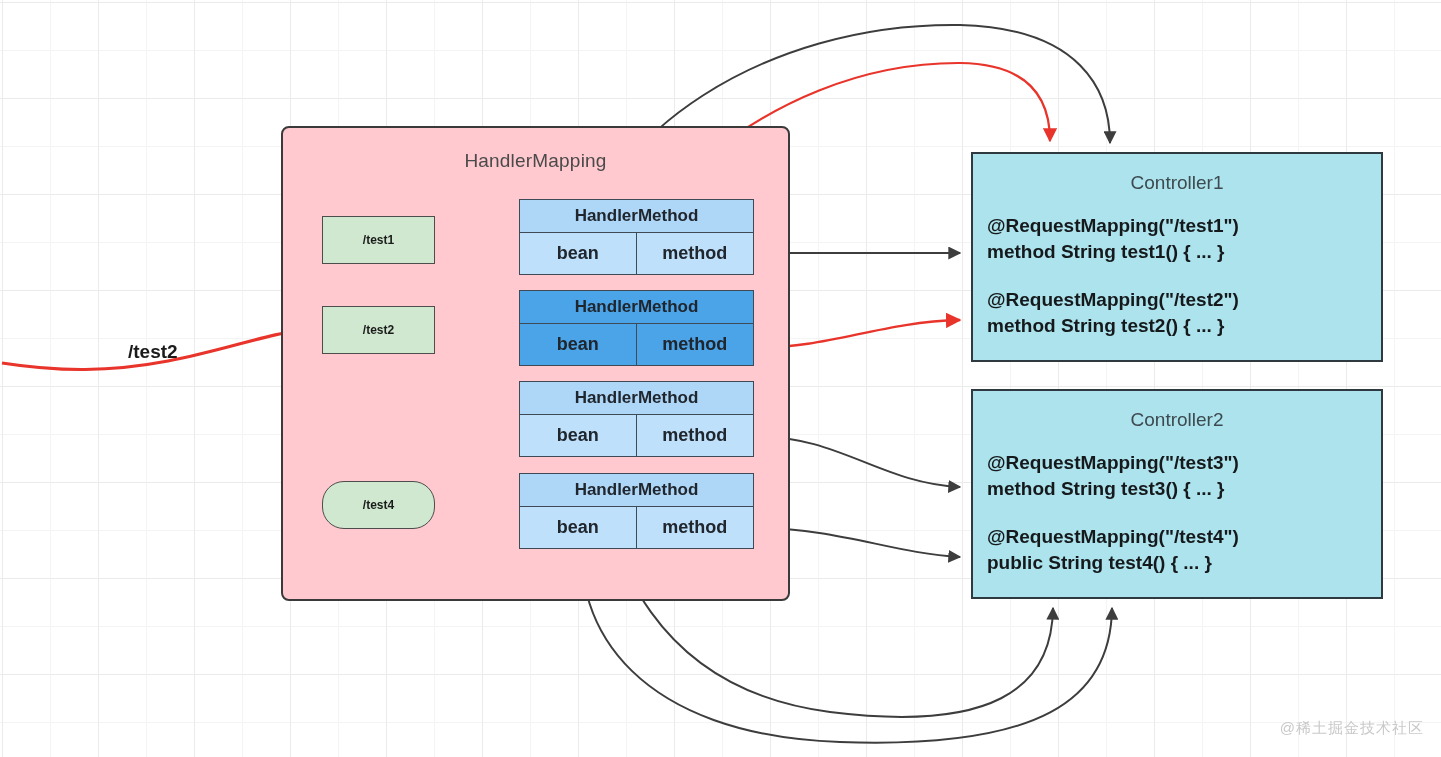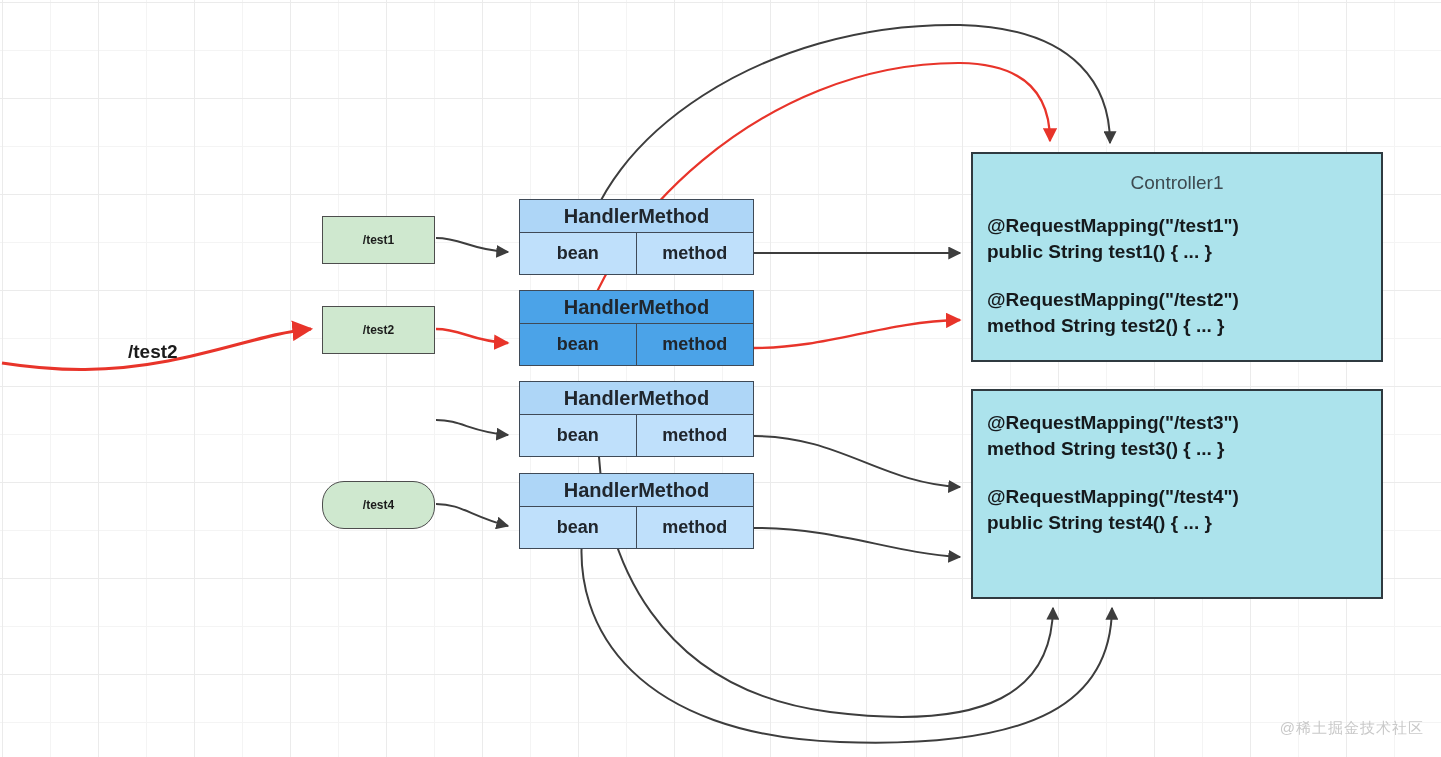--- a/index.html
+++ b/index.html
@@ -80,21 +80,21 @@
     left: 519px;
     width: 235px;
     box-sizing: border-box;
     border: 1.6px solid #3f4a57;
   }
   .hmethod .hdr {
     height: 33px;
     display: flex;
     align-items: center;
     justify-content: center;
-    font-size: 20px;
+    font-size: 17px;
     font-weight: bold;
     color: #20262d;
     background: #aed6f7;
     border-bottom: 1.6px solid #3f4a57;
     box-sizing: border-box;
   }
   .hmethod .row {
     height: 41px;
     display: flex;
     box-sizing: border-box;
@@ -195,20 +195,23 @@
     <path d="M 583,253 C 600,140 760,22 960,25 C 1080,28 1110,90 1110,143" fill="none" stroke="#3d3d3d" stroke-width="2" marker-end="url(#ahBlack)"></path>
 
     <path d="M 580,344 C 600,230 760,62 960,63 C 1035,64 1050,105 1050,141" fill="none" stroke="#e8342a" stroke-width="2.2" marker-end="url(#ahRed)"></path>
 
     <path d="M 598,435 C 600,560 660,690 830,712 C 990,732 1052,690 1053,608" fill="none" stroke="#3d3d3d" stroke-width="2" marker-end="url(#ahBlack)"></path>
     <path d="M 583,528 C 570,630 640,735 840,742 C 1040,749 1111,700 1112,608" fill="none" stroke="#3d3d3d" stroke-width="2" marker-end="url(#ahBlack)"></path>
   </svg>
 
   <div class="req-label" style="left:128px; top:341px;">/test2</div>
 
+  <div class="hm-box">
+    <div class="hm-title">HandlerMapping</div>
+  </div>
 
   <div class="path-box" style="left:322px; top:216px;">/test1</div>
   <div class="path-box" style="left:322px; top:306px;">/test2</div>
   <div class="path-box" style="left:322px; top:481px;border-radius:22px;">/test4</div>
 
   <div class="hmethod" style="top:199px;">
     <div class="hdr">HandlerMethod</div>
     <div class="row">
       <div class="cell left">bean</div>
       <div class="cell">method</div>
@@ -236,29 +239,30 @@
     <div class="row">
       <div class="cell left">bean</div>
       <div class="cell">method</div>
     </div>
   </div>
 
   <div class="ctrl-box" style="top:152px; height:210px;">
     <div class="ctrl-title">Controller1</div>
     <div class="ctrl-method mt1">
       <span class="ln">@RequestMapping("/test1")</span>
-      <span class="ln">public String test1() { ... }</span>
+      <span class="ln">method String test1() { ... }</span>
     </div>
     <div class="ctrl-method mt2">
       <span class="ln">@RequestMapping("/test2")</span>
       <span class="ln">method String test2() { ... }</span>
     </div>
   </div>
 
   <div class="ctrl-box" style="top:389px; height:210px;">
+    <div class="ctrl-title">Controller2</div>
     <div class="ctrl-method mt1">
       <span class="ln">@RequestMapping("/test3")</span>
       <span class="ln">method String test3() { ... }</span>
     </div>
     <div class="ctrl-method mt2">
       <span class="ln">@RequestMapping("/test4")</span>
       <span class="ln">public String test4() { ... }</span>
     </div>
   </div>
 

